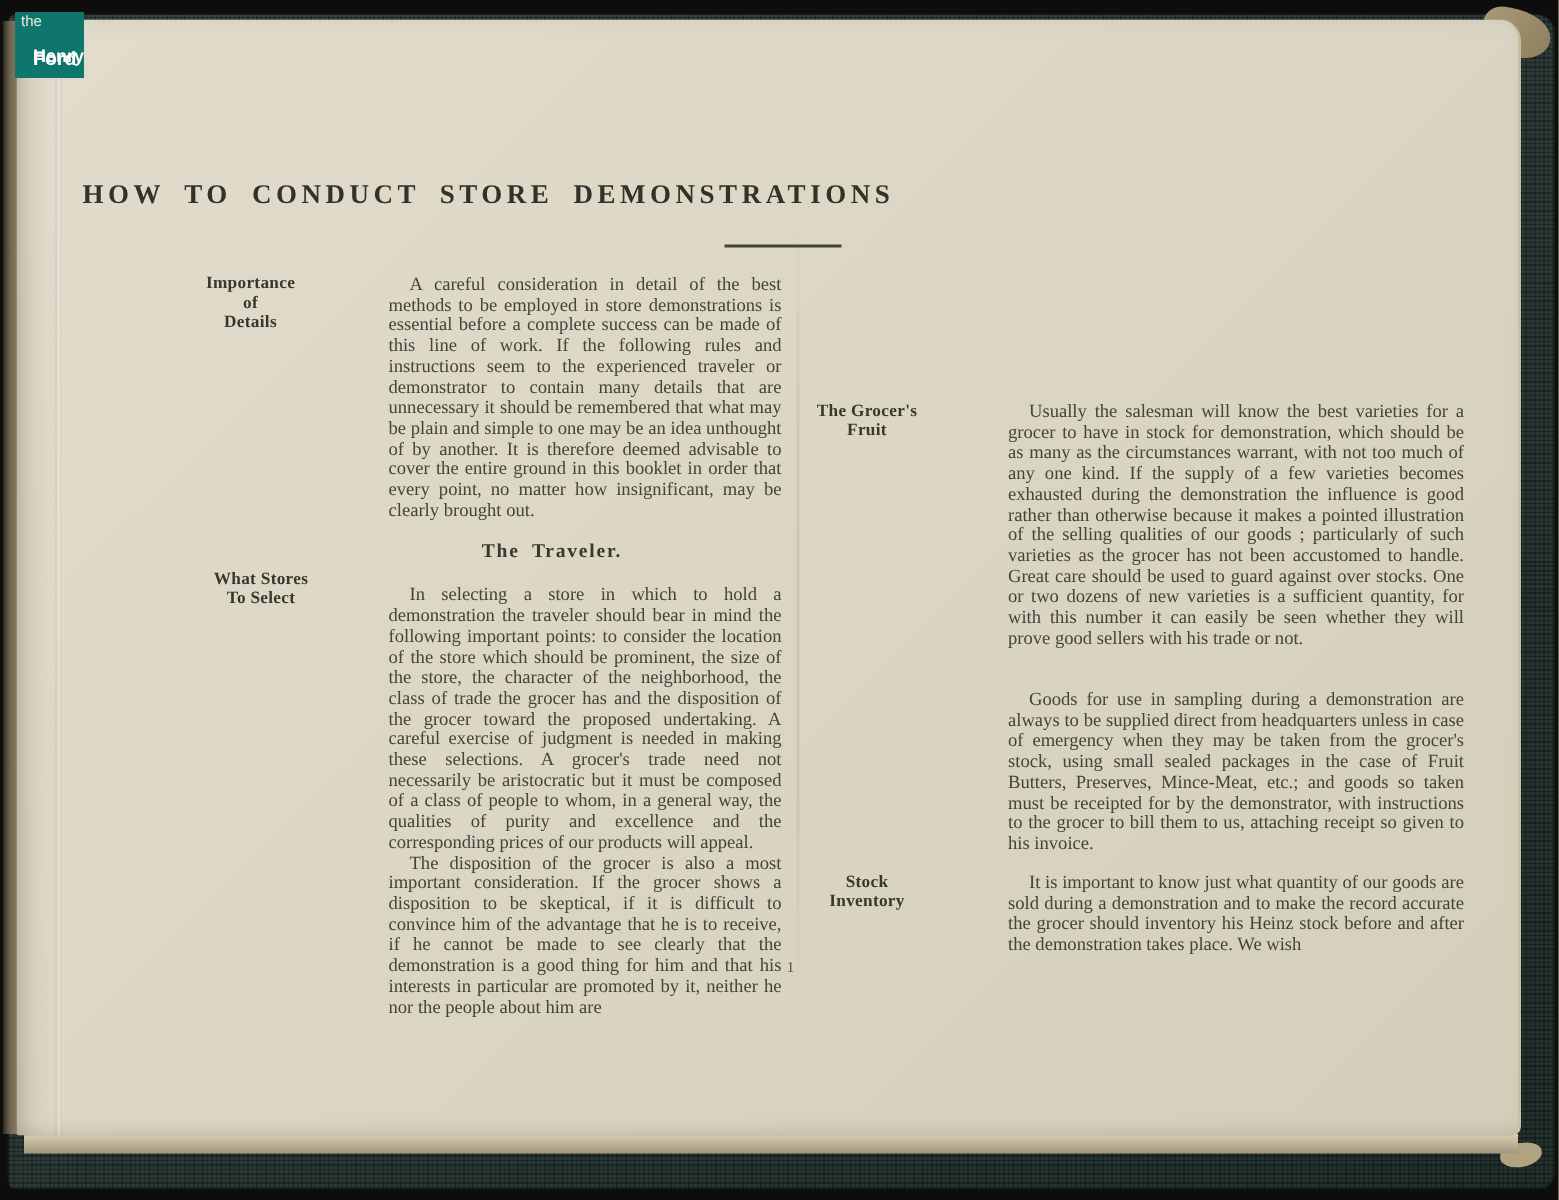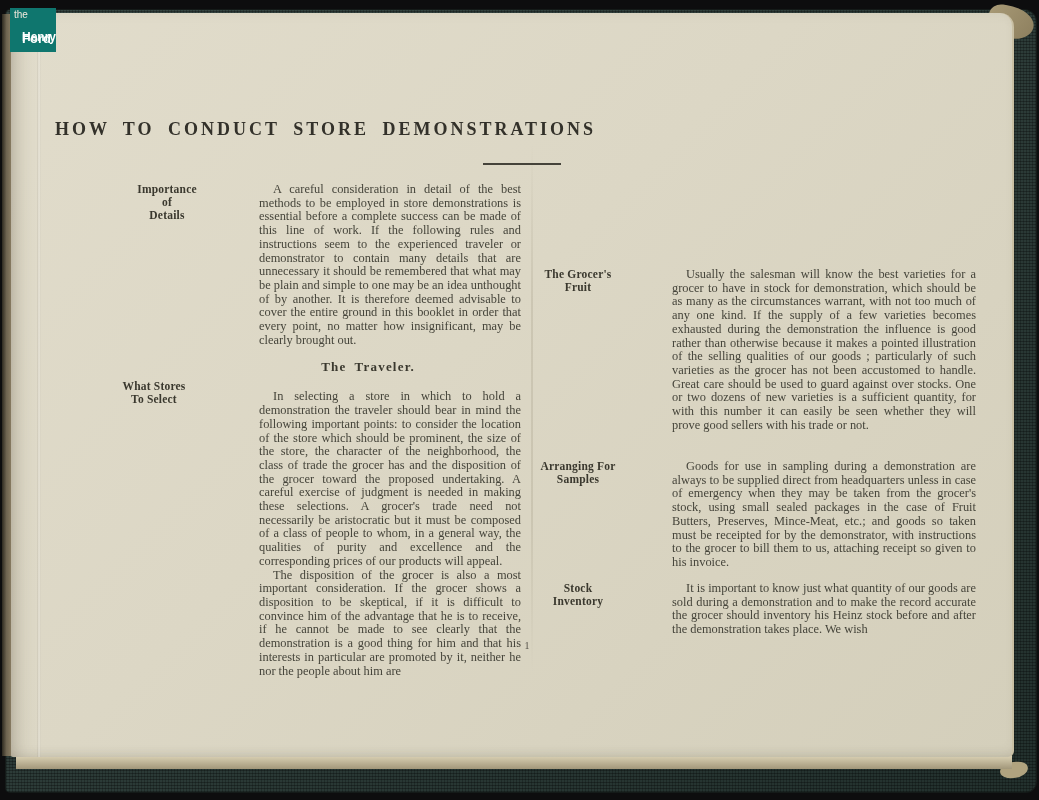--- a/index.html
+++ b/index.html
@@ -91,21 +91,21 @@
     position:absolute;width:130px;
     text-align:center;
     font-weight:bold;
     font-size:11.5px;
     line-height:13px;
     color:#3a382e;
     white-space:pre-line;
     letter-spacing:.2px;
   }
   .sh-l1{left:91px;top:170px;}
-  .sh-l2{left:78px;top:367px;}
+  .sh-l2{left:98px;top:367px;}
   .sh-r1{left:502px;top:255px;}
   .sh-r2{left:502px;top:447px;}
   .sh-r3{left:502px;top:569px;}
   .bodytext{
     font-size:12.4px;
     line-height:13.7px;
     color:#45443a;
     text-align:justify;
     margin-left:44px;
   }
@@ -155,22 +155,20 @@
 
   <div class="colflow">
     <div class="bodytext indent">A careful consideration in detail of the best methods to be employed in store demonstrations is essential before a complete success can be made of this line of work. If the following rules and instructions seem to the experienced traveler or demonstrator to contain many details that are unnecessary it should be remembered that what may be plain and simple to one may be an idea unthought of by another. It is therefore deemed advisable to cover the entire ground in this booklet in order that every point, no matter how insignificant, may be clearly brought out.</div>
     <div class="subheading">The Traveler.</div>
     <div class="bodytext indent p2">In selecting a store in which to hold a demonstration the traveler should bear in mind the following important points: to consider the location of the store which should be prominent, the size of the store, the character of the neighborhood, the class of trade the grocer has and the disposition of the grocer toward the proposed undertaking. A careful exercise of judgment is needed in making these selections. A grocer's trade need not necessarily be aristocratic but it must be composed of a class of people to whom, in a general way, the qualities of purity and excellence and the corresponding prices of our products will appeal.</div>
     <div class="bodytext indent">The disposition of the grocer is also a most important consideration. If the grocer shows a disposition to be skeptical, if it is difficult to convince him of the advantage that he is to receive, if he cannot be made to see clearly that the demonstration is a good thing for him and that his interests in particular are promoted by it, neither he nor the people about him are</div>
   </div>
 
   <div class="sidehead sh-r1">The Grocer's
 Fruit</div>
-  <div class="sidehead sh-r2">Arranging For
-Samples</div>
   <div class="sidehead sh-r3">Stock
 Inventory</div>
 
   <div class="rblock rb2 bodytext indent">Usually the salesman will know the best varieties for a grocer to have in stock for demonstration, which should be as many as the circumstances warrant, with not too much of any one kind. If the supply of a few varieties becomes exhausted during the demonstration the influence is good rather than otherwise because it makes a pointed illustration of the selling qualities of our goods ; particularly of such varieties as the grocer has not been accustomed to handle. Great care should be used to guard against over stocks. One or two dozens of new varieties is a sufficient quantity, for with this number it can easily be seen whether they will prove good sellers with his trade or not.</div>
   <div class="rblock rb3 bodytext indent">Goods for use in sampling during a demonstration are always to be supplied direct from headquarters unless in case of emergency when they may be taken from the grocer's stock, using small sealed packages in the case of Fruit Butters, Preserves, Mince-Meat, etc.; and goods so taken must be receipted for by the demonstrator, with instructions to the grocer to bill them to us, attaching receipt so given to his invoice.</div>
   <div class="rblock rb4 bodytext indent">It is important to know just what quantity of our goods are sold during a demonstration and to make the record accurate the grocer should inventory his Heinz stock before and after the demonstration takes place. We wish</div>
 
   <div class="pagenum">1</div>
 </div>
 

